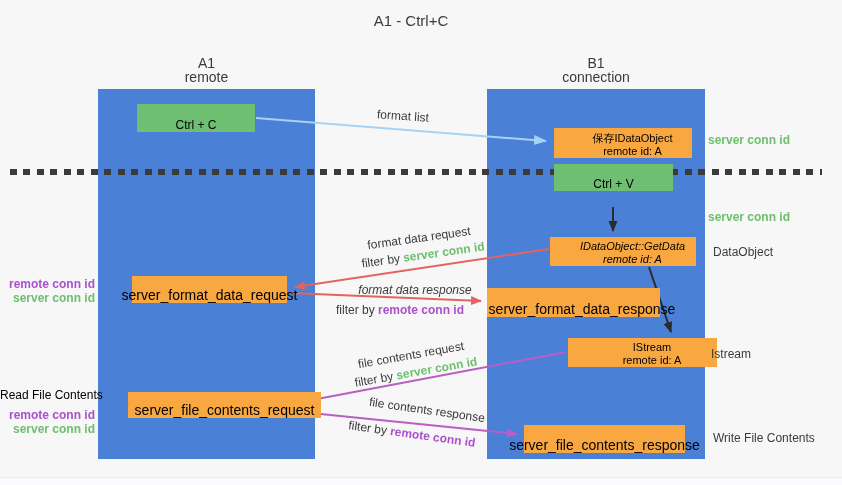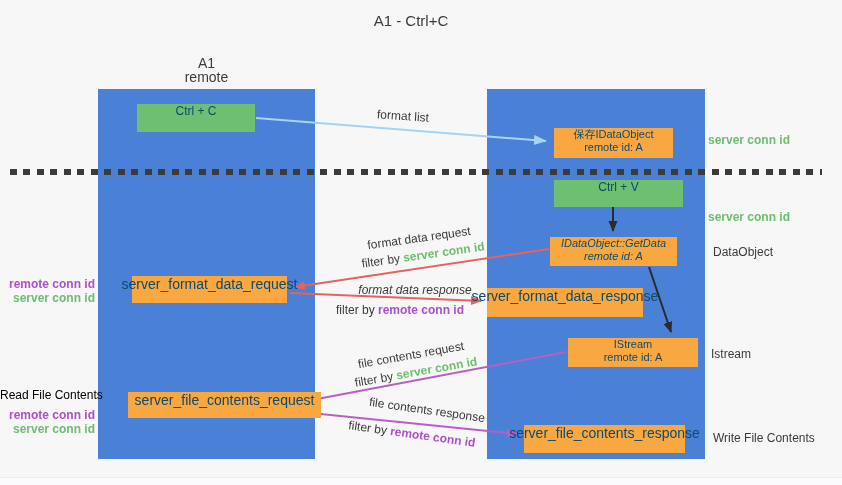--- a/index.html
+++ b/index.html
@@ -32,26 +32,26 @@
     font-size:14px;line-height:14px;color:#3b3b3b;
   }
   .hdr-left{left:98px;width:217px;}
   .hdr-right{left:487px;width:218px;}
   .dotted-line{
     position:absolute;left:10px;top:169px;width:812px;height:6px;
     background:repeating-linear-gradient(90deg,#3b3b3b 0 7px,transparent 7px 13.5px);
   }
   .node{
     position:absolute;display:flex;flex-direction:column;
-    align-items:center;justify-content:flex-start;
-    color:#0c4a6e;text-align:center;
+    align-items:center;justify-content:flex-end;
+    color:#000000;text-align:center;
   }
   .node.green{background:#6ebf72;font-size:12px;}
   .node.orange{background:#f9a841;font-size:14px;}
-  .node.two{font-size:11px;line-height:13px;}
+  .node.two{font-size:11px;line-height:13px;padding-left:19px;}
   .lbl{
     position:absolute;white-space:nowrap;
     font-size:12px;color:#3b3b3b;
     transform:translate(-50%,-50%) rotate(var(--r,0deg));
   }
   .side-lbl{
     position:absolute;white-space:nowrap;
     font-size:12px;color:#3b3b3b;
   }
   .green-txt{color:#6dbf6e;font-weight:bold;}
@@ -67,20 +67,24 @@
 
 <div class="canvas">
 
   <div class="title">
     <div>A1 - Ctrl+C</div>
   </div>
 
   <div class="col-header hdr-left">
     <div>A1</div>
     <div>remote</div>
+  </div>
+  <div class="col-header hdr-right">
+    <div>B1</div>
+    <div>connection</div>
   </div>
 
   <div class="col col-left"></div>
   <div class="col col-right"></div>
 
   <div class="dotted-line"></div>
 
   <svg class="arrows" width="842" height="485" viewBox="0 0 842 485">
     <defs>
       <marker id="m-blue" markerUnits="userSpaceOnUse" markerWidth="14" markerHeight="12" refX="12" refY="5" orient="auto">
@@ -107,34 +111,34 @@
 
   <div class="node green" style="left:137px;top:104px;width:118px;height:28px;">
     <div>Ctrl + C</div>
   </div>
 
   <div class="node orange two" style="left:554px;top:128px;width:119px;height:30px;">
     <div>保存IDataObject</div>
     <div>remote id: A</div>
   </div>
 
-  <div class="node green" style="left:554px;top:180px;width:129px;height:27px;">
+  <div class="node green" style="left:554px;top:164px;width:119px;height:27px;">
     <div>Ctrl + V</div>
   </div>
 
   <div class="node orange two" style="left:550px;top:237px;width:127px;height:29px;font-style:italic;">
     <div>IDataObject::GetData</div>
     <div>remote id: A</div>
   </div>
 
   <div class="node orange" style="left:132px;top:276px;width:155px;height:27px;">
     <div>server_format_data_request</div>
   </div>
 
-  <div class="node orange" style="left:487px;top:288px;width:156px;height:29px;">
+  <div class="node orange" style="left:487px;top:288px;width:156px;height:29px;padding-left:17px;">
     <div>server_format_data_response</div>
   </div>
 
   <div class="node orange two" style="left:568px;top:338px;width:130px;height:29px;">
     <div>IStream</div>
     <div>remote id: A</div>
   </div>
 
   <div class="node orange" style="left:128px;top:392px;width:193px;height:26px;">
     <div>server_file_contents_request</div>

